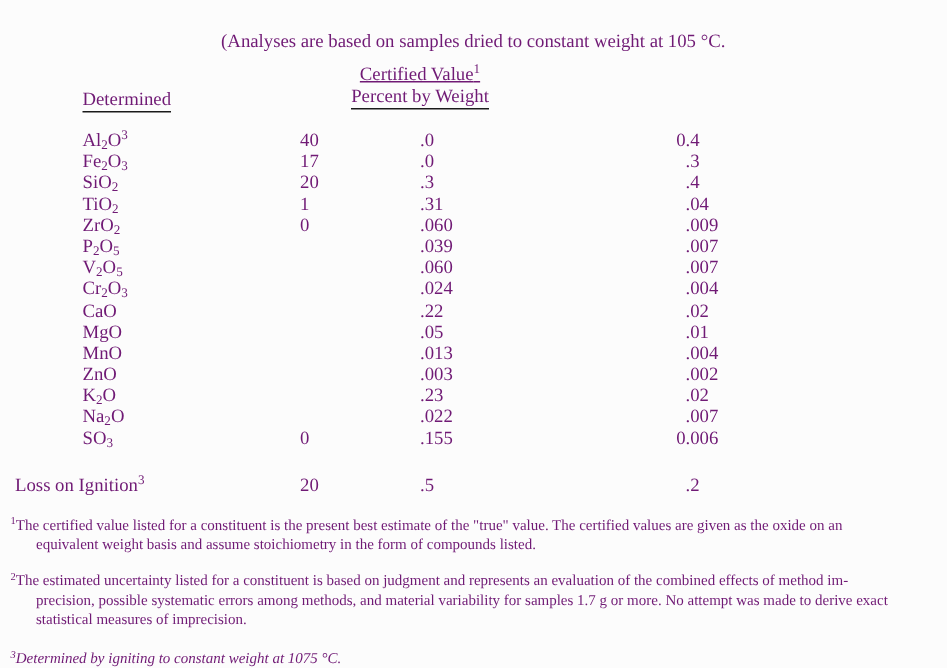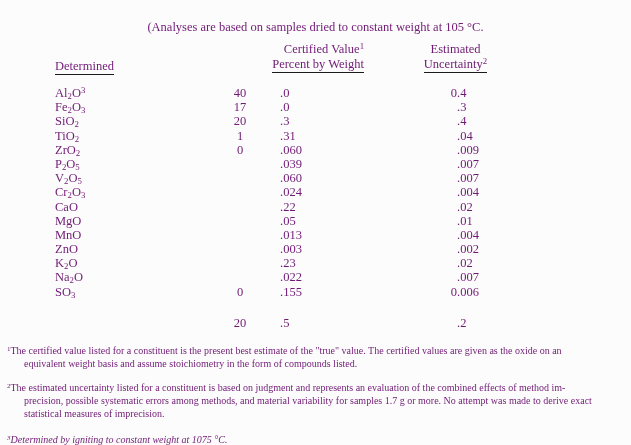--- a/index.html
+++ b/index.html
@@ -7,27 +7,27 @@
     position:relative;width:631px;height:445px;overflow:hidden;
     background:#fcfcfc;color:#701a75;
     font-family:"Liberation Serif","DejaVu Serif",serif;font-size:12.5px;margin-top:16px;
   }
   sub{font-size:70%;vertical-align:-0.25em;line-height:0;}
   sup{font-size:70%;vertical-align:0.5em;line-height:0;}
   .title{position:absolute;top:4px;left:0;width:100%;text-align:center;line-height:15px;}
   .thead{position:absolute;top:26px;left:0;width:631px;height:34px;}
   .h-line{line-height:15px;}
   .h-const{position:absolute;left:55px;bottom:1px;}
-  .h-val{position:absolute;left:196px;width:168px;text-align:right;}
+  .h-val{position:absolute;left:196px;width:168px;text-align:center;text-decoration:underline;}
   .h-unc{position:absolute;left:373px;width:165px;text-align:center;}
   .u{border-bottom:1.4px solid #1a1a1a;display:inline-block;padding-bottom:0;}
   .rows{position:absolute;top:70px;left:0;width:554px;}
   .row{position:relative;height:14.2px;line-height:14.2px;}
   .c-name{position:absolute;left:55px;}
-  .v-int{position:absolute;left:200px;width:80px;text-align:center;}
+  .v-int{position:absolute;left:200px;width:80px;text-align:left;}
   .v-frac{position:absolute;left:280px;}
   .u-int{position:absolute;left:377px;width:80px;text-align:right;}
   .u-frac{position:absolute;left:457px;}
   .loi{position:absolute;top:299px;left:0;width:631px;}
   .loi .row{height:16px;line-height:16px;}
   .loi .c-name{left:10px;}
   #footnotes{position:absolute;top:0;left:0;width:631px;height:327px;}
   .footnote{position:absolute;left:7px;font-size:10px;line-height:12.9px;}
   .footnote:nth-child(1){top:329px;}
   .footnote:nth-child(2){top:366px;}
@@ -43,24 +43,20 @@
   <div class="title">(Analyses are based on samples dried to constant weight at 105 °C.</div>
 
   <div class="thead">
     <span class="h-const u">Determined</span>
 
     <div class="h-val">
       <div class="h-line"><span>Certified Value</span><sup>1</sup></div>
       <div class="h-line"><span class="u">Percent by Weight</span></div>
     </div>
 
-    <div class="h-unc">
-      <div class="h-line"><span>Estimated</span></div>
-      <div class="h-line"><span class="u"><span>Uncertainty</span><sup>2</sup></span></div>
-    </div>
   </div>
 
   <div id="rows" class="rows">
       <div class="row">
         <span class="c-name">Al<sub>2</sub>O<sup>3</sup></span>
         <span class="v-int">40</span>
         <span class="v-frac">.0</span>
         <span class="u-int">0</span>
         <span class="u-frac">.4</span>
       </div>
@@ -159,20 +155,21 @@
         <span class="c-name">SO<sub>3</sub></span>
         <span class="v-int">0</span>
         <span class="v-frac">.155</span>
         <span class="u-int">0</span>
         <span class="u-frac">.006</span>
       </div>
     </div>
 
   <div id="loi" class="loi">
       <div class="row">
+        <span class="c-name">Loss on Ignition<sup>3</sup></span>
         <span class="v-int">20</span>
         <span class="v-frac">.5</span>
         <span class="u-int"></span>
         <span class="u-frac">.2</span>
       </div>
     </div>
 
   <div id="footnotes">
       <div class="footnote">
         <div class="fn-line"><sup>1</sup>The certified value listed for a constituent is the present best estimate of the "true" value.  The certified values are given as the oxide on an</div>

